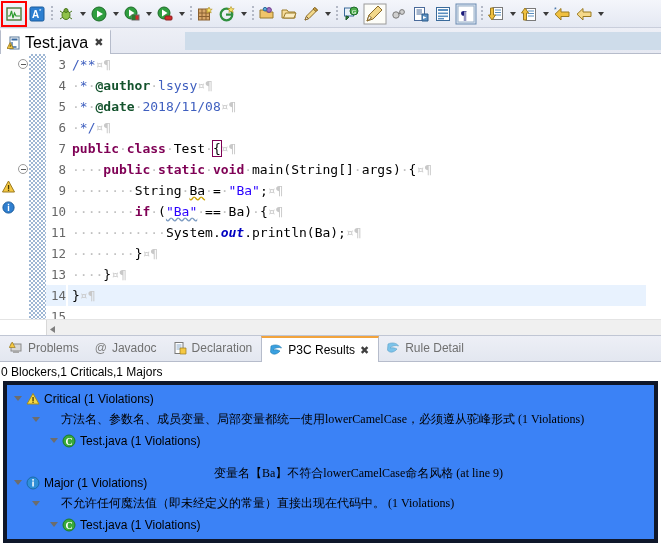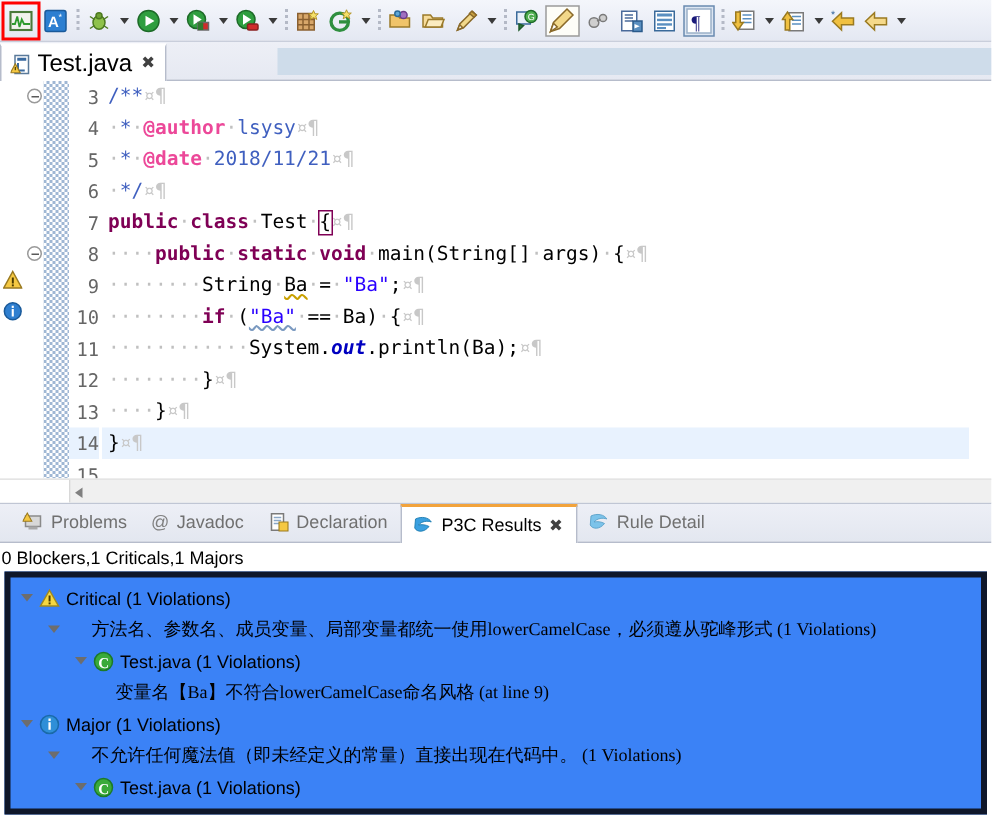--- a/index.html
+++ b/index.html
@@ -162,21 +162,21 @@
     font-size: 13px;
     white-space: pre;
   }
   .ln { color: #666666; font-size: 12.5px; }
   .cl { color: #000000; padding-left: 4px; }
   .cl.cur { background: #e8f2fe; }
   .ln.cur { background: #e8f2fe; }
   .kw   { color: #7f0055; font-weight: bold; }
   .str  { color: #2a00ff; }
   .jdoc { color: #3f5fbf; }
-  .jtag { color: #ec4899; font-weight: bold; }
+  .jtag { color: #14532d; font-weight: bold; }
   .fld  { color: #0000c0; font-style: italic; font-weight: bold; }
   .dot  { color: #c0c0c0; }
   .pil  { color: #c8c8c8; }
   .brmatch { outline: 1px solid #7f0055; }
   .squig {
     text-decoration: underline;
     text-decoration-style: wavy;
     text-decoration-color: #c8a000;
     text-decoration-skip-ink: none;
   }
@@ -227,21 +227,21 @@
   }
   .viewtabs {
     height: 27px;
     flex: 0 0 27px;
     display: flex;
     align-items: flex-end;
     background: linear-gradient(to bottom,#edeff6 0%,#e3e7f0 100%);
     border-top: 1px solid #c0c6d4;
     border-bottom: 1px solid #b6bccb;
     box-sizing: border-box;
-    padding-left: 8px;
+    padding-left: 2px;
   }
   .vtab {
     height: 26px;
     display:flex; align-items:center; gap:5px;
     padding: 0 9px 0 7px;
     font-size: 12px;
     color: #707070;
     box-sizing: border-box;
     white-space: nowrap;
   }
@@ -289,21 +289,21 @@
     border-top: 5px solid #6d6d6d;
     display:block;
   }
   .twisty.blank::after { display:none; }
   .ricon { width:16px; height:16px; flex:0 0 16px; margin-right:3px; display:flex; align-items:center; justify-content:center;}
   .tlabel { font-size: 12px; }
 
   .ind1 { padding-left: 4px; }
   .ind2 { padding-left: 22px; }
   .ind3 { padding-left: 40px; }
-  .ind4 { padding-left: 56px; }
+  .ind4 { padding-left: 56px; flex-direction: column; }
 
   .cjk { font-family: Liberation Serif, serif; }
 </style>
 </head>
 <body>
 
 <div id="app">
 
   <div class="toolbar">
 
@@ -562,21 +562,21 @@
       <div class="ln">11</div>
       <div class="ln">12</div>
       <div class="ln">13</div>
       <div class="ln cur">14</div>
       <div class="ln">15</div>
     </div>
 
     <div class="code-col">
       <div class="cl"><span class="jdoc">/**</span><span class="pil">¤¶</span></div>
       <div class="cl"><span class="dot">·</span><span class="jdoc">*</span><span class="dot">·</span><span class="jtag">@author</span><span class="dot">·</span><span class="jdoc">lsysy</span><span class="pil">¤¶</span></div>
-      <div class="cl"><span class="dot">·</span><span class="jdoc">*</span><span class="dot">·</span><span class="jtag">@date</span><span class="dot">·</span><span class="jdoc">2018/11/21</span><span class="pil">¤¶</span></div>
+      <div class="cl"><span class="dot">·</span><span class="jdoc">*</span><span class="dot">·</span><span class="jtag">@date</span><span class="dot">·</span><span class="jdoc">2018/11/08</span><span class="pil">¤¶</span></div>
       <div class="cl"><span class="dot">·</span><span class="jdoc">*/</span><span class="pil">¤¶</span></div>
       <div class="cl"><span class="kw">public</span><span class="dot">·</span><span class="kw">class</span><span class="dot">·</span>Test<span class="dot">·</span><span class="brmatch">{</span><span class="pil">¤¶</span></div>
       <div class="cl"><span class="dot">····</span><span class="kw">public</span><span class="dot">·</span><span class="kw">static</span><span class="dot">·</span><span class="kw">void</span><span class="dot">·</span>main(String[]<span class="dot">·</span>args)<span class="dot">·</span>{<span class="pil">¤¶</span></div>
       <div class="cl"><span class="dot">········</span>String<span class="dot">·</span><span class="squig">Ba</span><span class="dot">·</span>=<span class="dot">·</span><span class="str">"Ba"</span>;<span class="pil">¤¶</span></div>
       <div class="cl"><span class="dot">········</span><span class="kw">if</span><span class="dot">·</span>(<span class="str squig-b">"Ba"</span><span class="dot">·</span>==<span class="dot">·</span>Ba)<span class="dot">·</span>{<span class="pil">¤¶</span></div>
       <div class="cl"><span class="dot">············</span>System.<span class="fld">out</span>.println(Ba);<span class="pil">¤¶</span></div>
       <div class="cl"><span class="dot">········</span>}<span class="pil">¤¶</span></div>
       <div class="cl"><span class="dot">····</span>}<span class="pil">¤¶</span></div>
       <div class="cl cur">}<span class="pil">¤¶</span></div>
       <div class="cl"></div>

